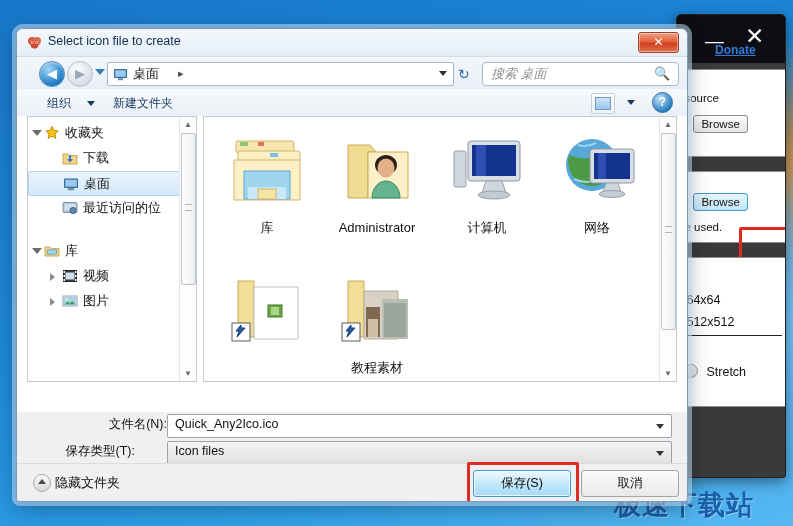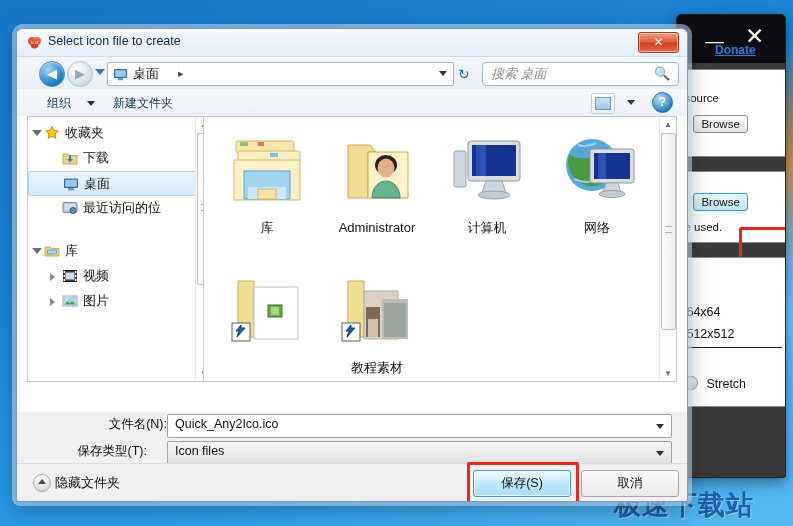--- a/index.html
+++ b/index.html
@@ -98,21 +98,21 @@
     background:linear-gradient(#cfe4f5,#9cc5e8);border:1px solid #6d9dc6;display:block;}
   .viewcaret{position:absolute;right:52px;top:11px;width:0;height:0;
     border-left:4px solid transparent;border-right:4px solid transparent;border-top:5px solid #1a3c63;cursor:pointer;}
   .helpbtn{position:absolute;right:14px;top:3px;width:19px;height:19px;border-radius:50%;
     background:radial-gradient(circle at 35% 30%,#bfe2f8,#2479bd 75%,#12558f);
     border:1px solid #2a6fa6;color:#fff;font-size:12px;font-weight:bold;
     text-align:center;line-height:18px;cursor:pointer;}
   
   .body{position:absolute;left:0;top:87px;right:0;height:296px;background:#fff;}
   .navpane{position:absolute;left:10px;top:0;width:168px;height:264px;
-    background:#fff;border:1px solid #c3c9cf;overflow:hidden;padding-left:16px;}
+    background:#fff;border:1px solid #c3c9cf;overflow:hidden;}
   .tree{position:absolute;left:0;top:0;right:16px;top:4px;}
   .trow{height:25px;position:relative;cursor:pointer;}
   .trow.sel{background:linear-gradient(#eaf4fd,#d3e9fb);border:1px solid #b3d6f0;
     box-sizing:border-box;border-radius:2px;}
   .texp{position:absolute;top:9px;width:0;height:0;
     border-top:4px solid transparent;border-bottom:4px solid transparent;}
   .texp.closed{border-left:5px solid #8a8a8a;}
   .texp.open{border-left:5px solid transparent;border-right:5px solid transparent;
     border-top:6px solid #6d6d6d;border-bottom:none;}
   .tico{position:absolute;top:4px;width:16px;height:16px;}
@@ -182,21 +182,21 @@
   <div class="panel" style="height:56px;margin-top:14px;">
     <div style="margin-top:14px;white-space:nowrap;">
       <span class="stub"></span>
       <span class="bbtn hl">Browse</span>
     </div>
     <div class="ptext" style="margin-top:10px;">be used.</div>
   </div>
   <div class="redbox" style="left:62px;top:212px;width:60px;height:27px;"></div>
 
   <div class="panel" style="height:134px;margin-top:14px;">
-    <div style="margin-top:38px;white-space:nowrap;">
+    <div style="margin-top:26px;white-space:nowrap;">
       <span style="display:inline-block;width:3px;height:13px;border-left:1px solid #8d8d8d;vertical-align:-2px;"></span>
       <span class="ptext" style="display:inline;font-size:12.5px;">64x64</span>
     </div>
     <div style="margin-top:4px;white-space:nowrap;">
       <span style="display:inline-block;width:3px;height:13px;border-left:1px solid #8d8d8d;vertical-align:-2px;"></span>
       <span class="ptext" style="display:inline;font-size:12.5px;">512x512</span>
     </div>
     <div class="hr"></div>
     <div style="margin-top:26px;white-space:nowrap;padding-left:6px;">
       <span class="radio"></span>
@@ -427,21 +427,21 @@
 
   <div class="formarea">
     <div class="frow" style="top:2px;">
       <span class="flabel" style="right:520px;">文件名(N):</span>
       <div class="fcombo white" style="left:150px;right:15px;">
         <span class="val">Quick_Any2Ico.ico</span>
         <span class="dd"></span>
       </div>
     </div>
     <div class="frow" style="top:29px;">
-      <span class="flabel" style="right:540px;">保存类型(T):</span>
+      <span class="flabel" style="right:552px;">保存类型(T):</span>
       <div class="fcombo gray" style="left:150px;right:15px;">
         <span class="val">Icon files</span>
         <span class="dd"></span>
       </div>
     </div>
   </div>
 
   <div class="footer">
     <div class="hidecirc">
         <b></b>

